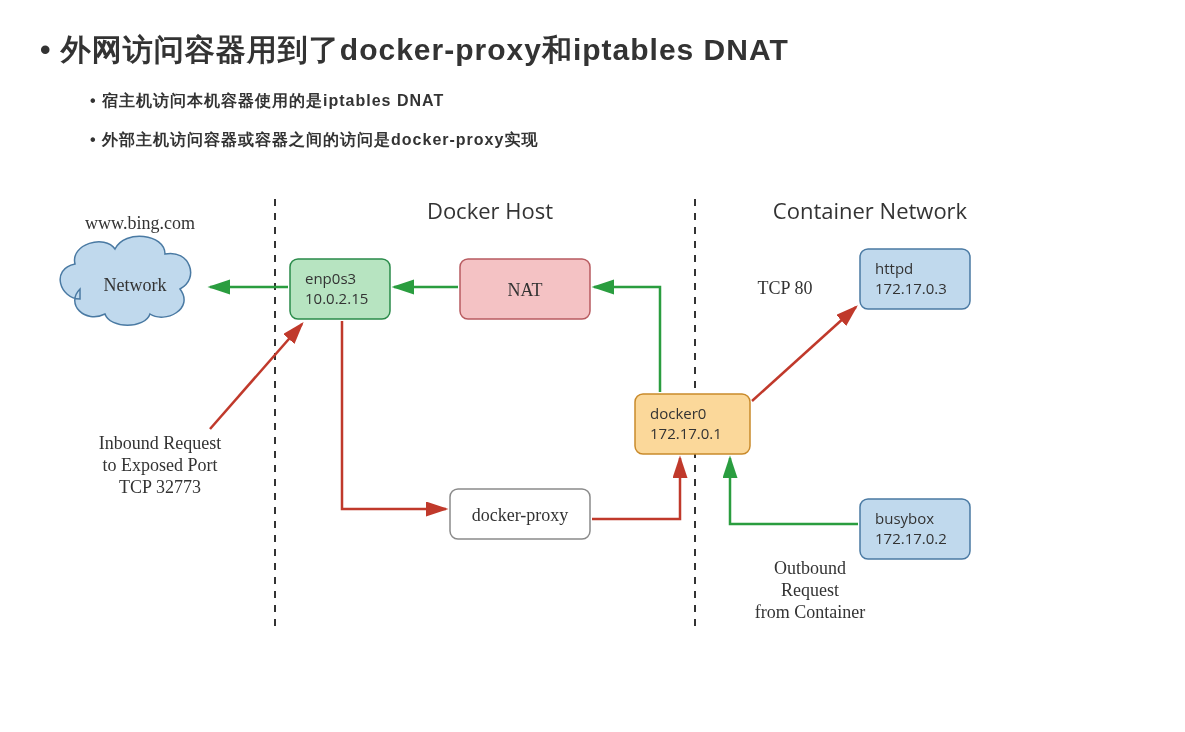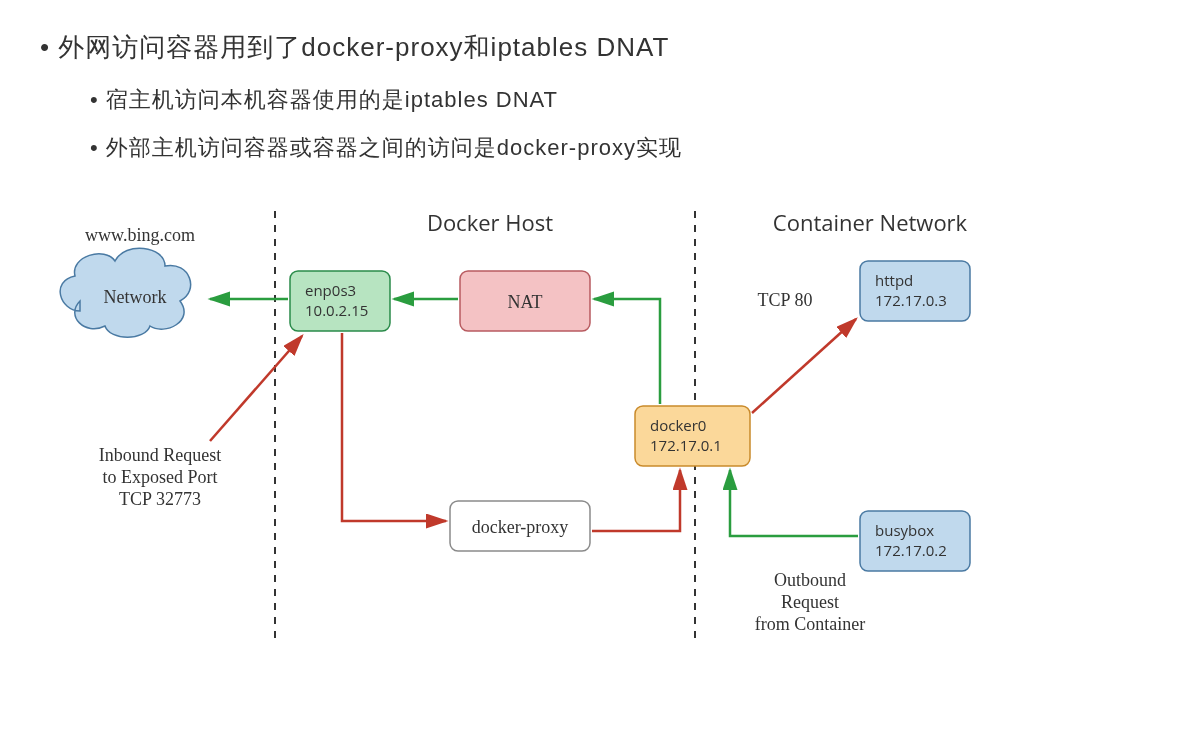--- a/index.html
+++ b/index.html
@@ -3,31 +3,31 @@
 <meta charset="utf-8">
 <style>
   body {
     margin: 0;
     padding: 20px 30px;
     font-family: "Microsoft YaHei", Arial, sans-serif;
     background: #fff;
     color: #333;
   }
   .bullet-main {
-    font-size: 26px;
-    font-weight: normal;
+    font-size: 30px;
+    font-weight: bold;
     margin: 10px 0 20px 10px;
     letter-spacing: 1px;
   }
   .bullet-main::before {
     content: "• ";
   }
   .bullet-sub {
-    font-size: 22px;
-    font-weight: normal;
+    font-size: 16px;
+    font-weight: bold;
     margin: 18px 0 18px 60px;
     letter-spacing: 1px;
   }
   .bullet-sub::before {
     content: "• ";
   }
   .diagram-wrap {
     margin-top: 10px;
   }
   svg text {

